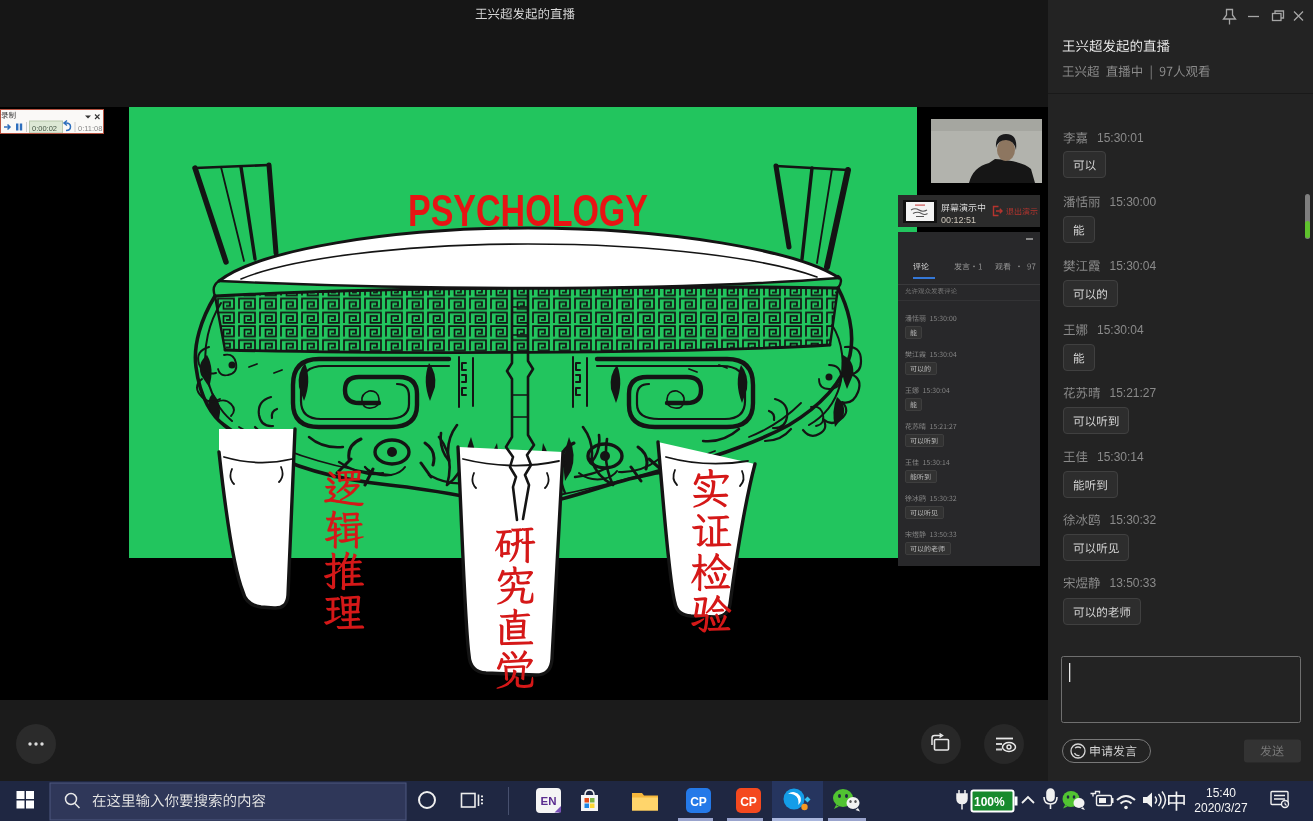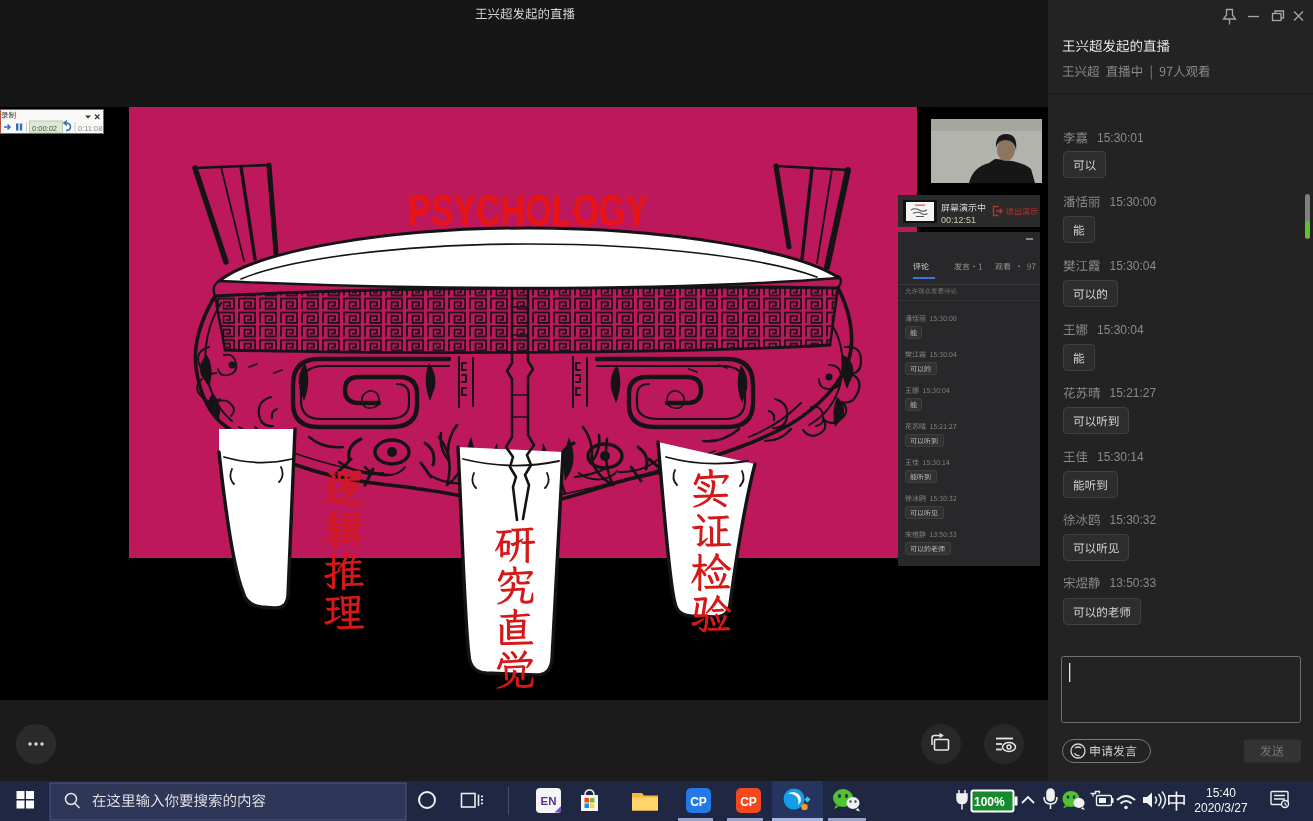--- a/index.html
+++ b/index.html
@@ -1,20 +1,20 @@
 <!DOCTYPE html>
 <html><head><meta charset="utf-8">
 <style>
 *{margin:0;padding:0;box-sizing:border-box}
 html,body{width:1313px;height:821px;background:#000;overflow:hidden;font-family:"Liberation Sans",sans-serif}
 #root{position:relative;width:1313px;height:821px}
 .abs{position:absolute}
 #topbar{left:0;top:0;width:1048px;height:107px;background:#161616}
 #stage{left:0;top:107px;width:1048px;height:593px;background:#000}
-#slide{left:129px;top:107px;width:788px;height:451px;background:#be185d}
+#slide{left:129px;top:107px;width:788px;height:451px;background:#22c55e}
 #botbar{left:0;top:700px;width:1048px;height:81px;background:#1b1b1b}
 #sidebar{left:1048px;top:0;width:265px;height:781px;background:#232323}
 #taskbar{left:0;top:781px;width:1313px;height:40px;background:#1f2742}
 .bub{position:absolute;background:#2d2d2d;border:1px solid #404040;border-radius:4px}
 .mbub{position:absolute;background:#323232;border:1px solid #3e3e3e;border-radius:2px}
 .circbtn{position:absolute;border-radius:50%;background:#2b2b2b}
 #overlay{left:0;top:0;z-index:60;pointer-events:none}
 </style></head>
 <body>
 <div id="root">

